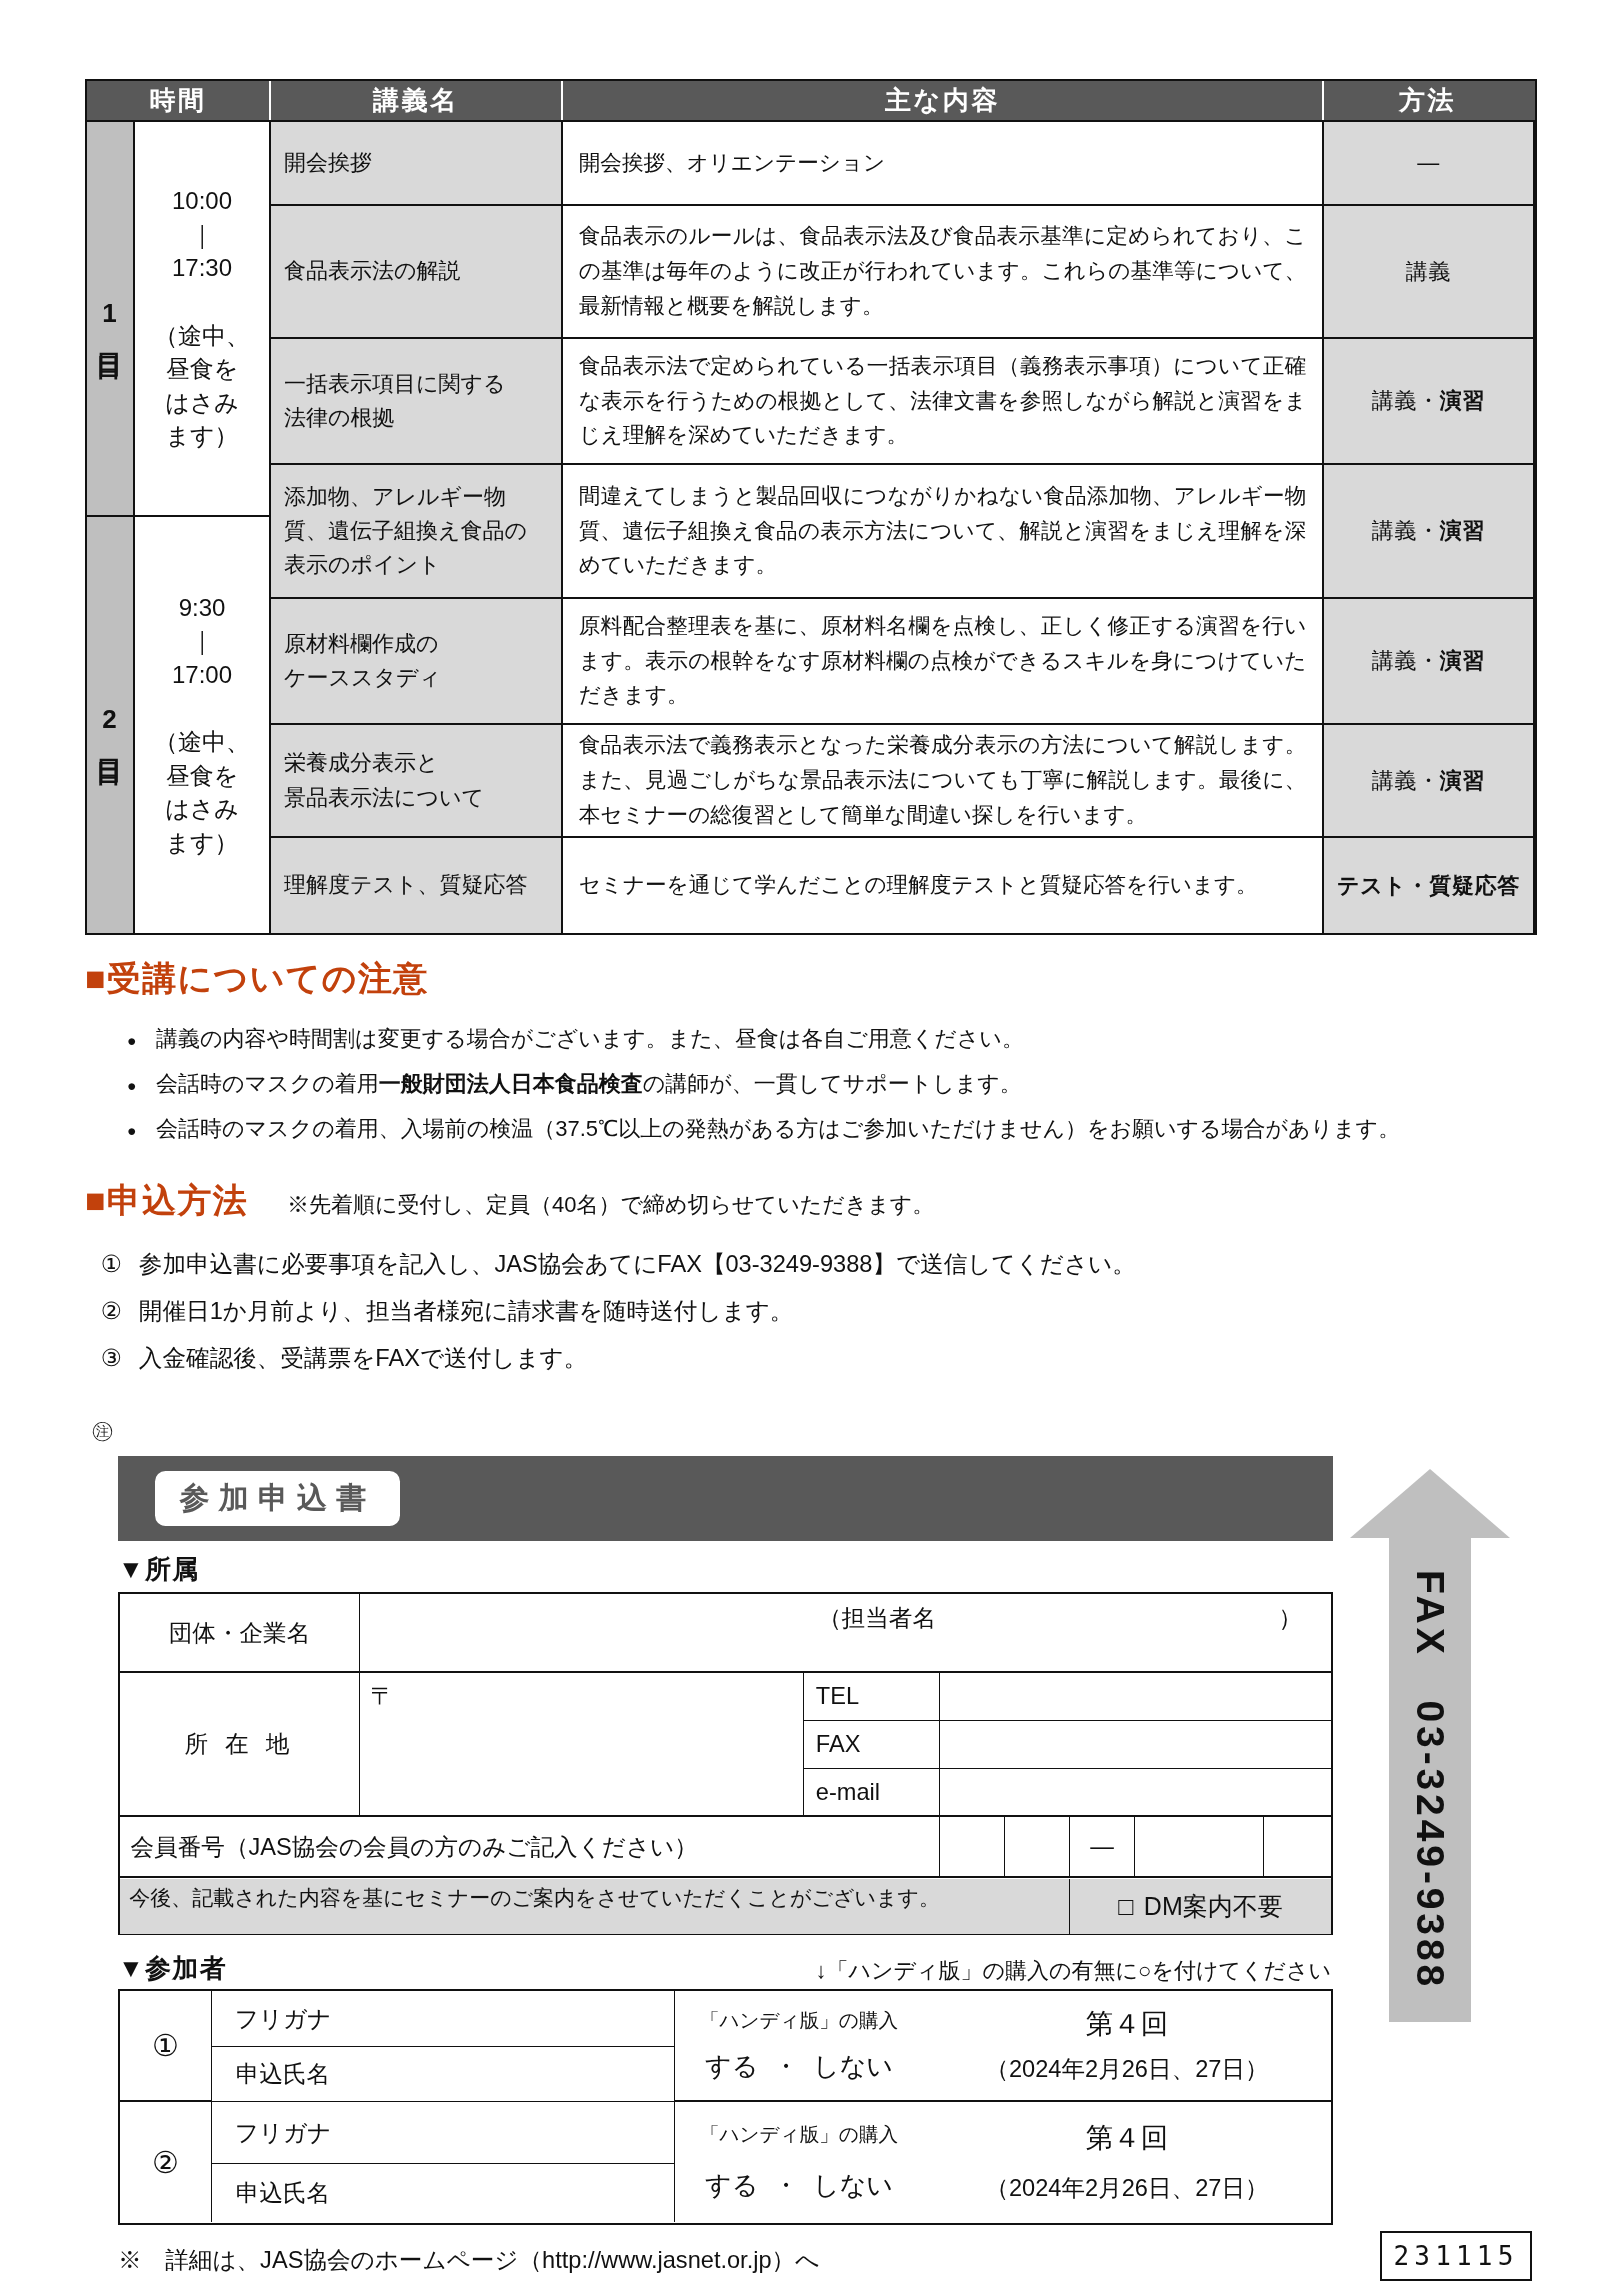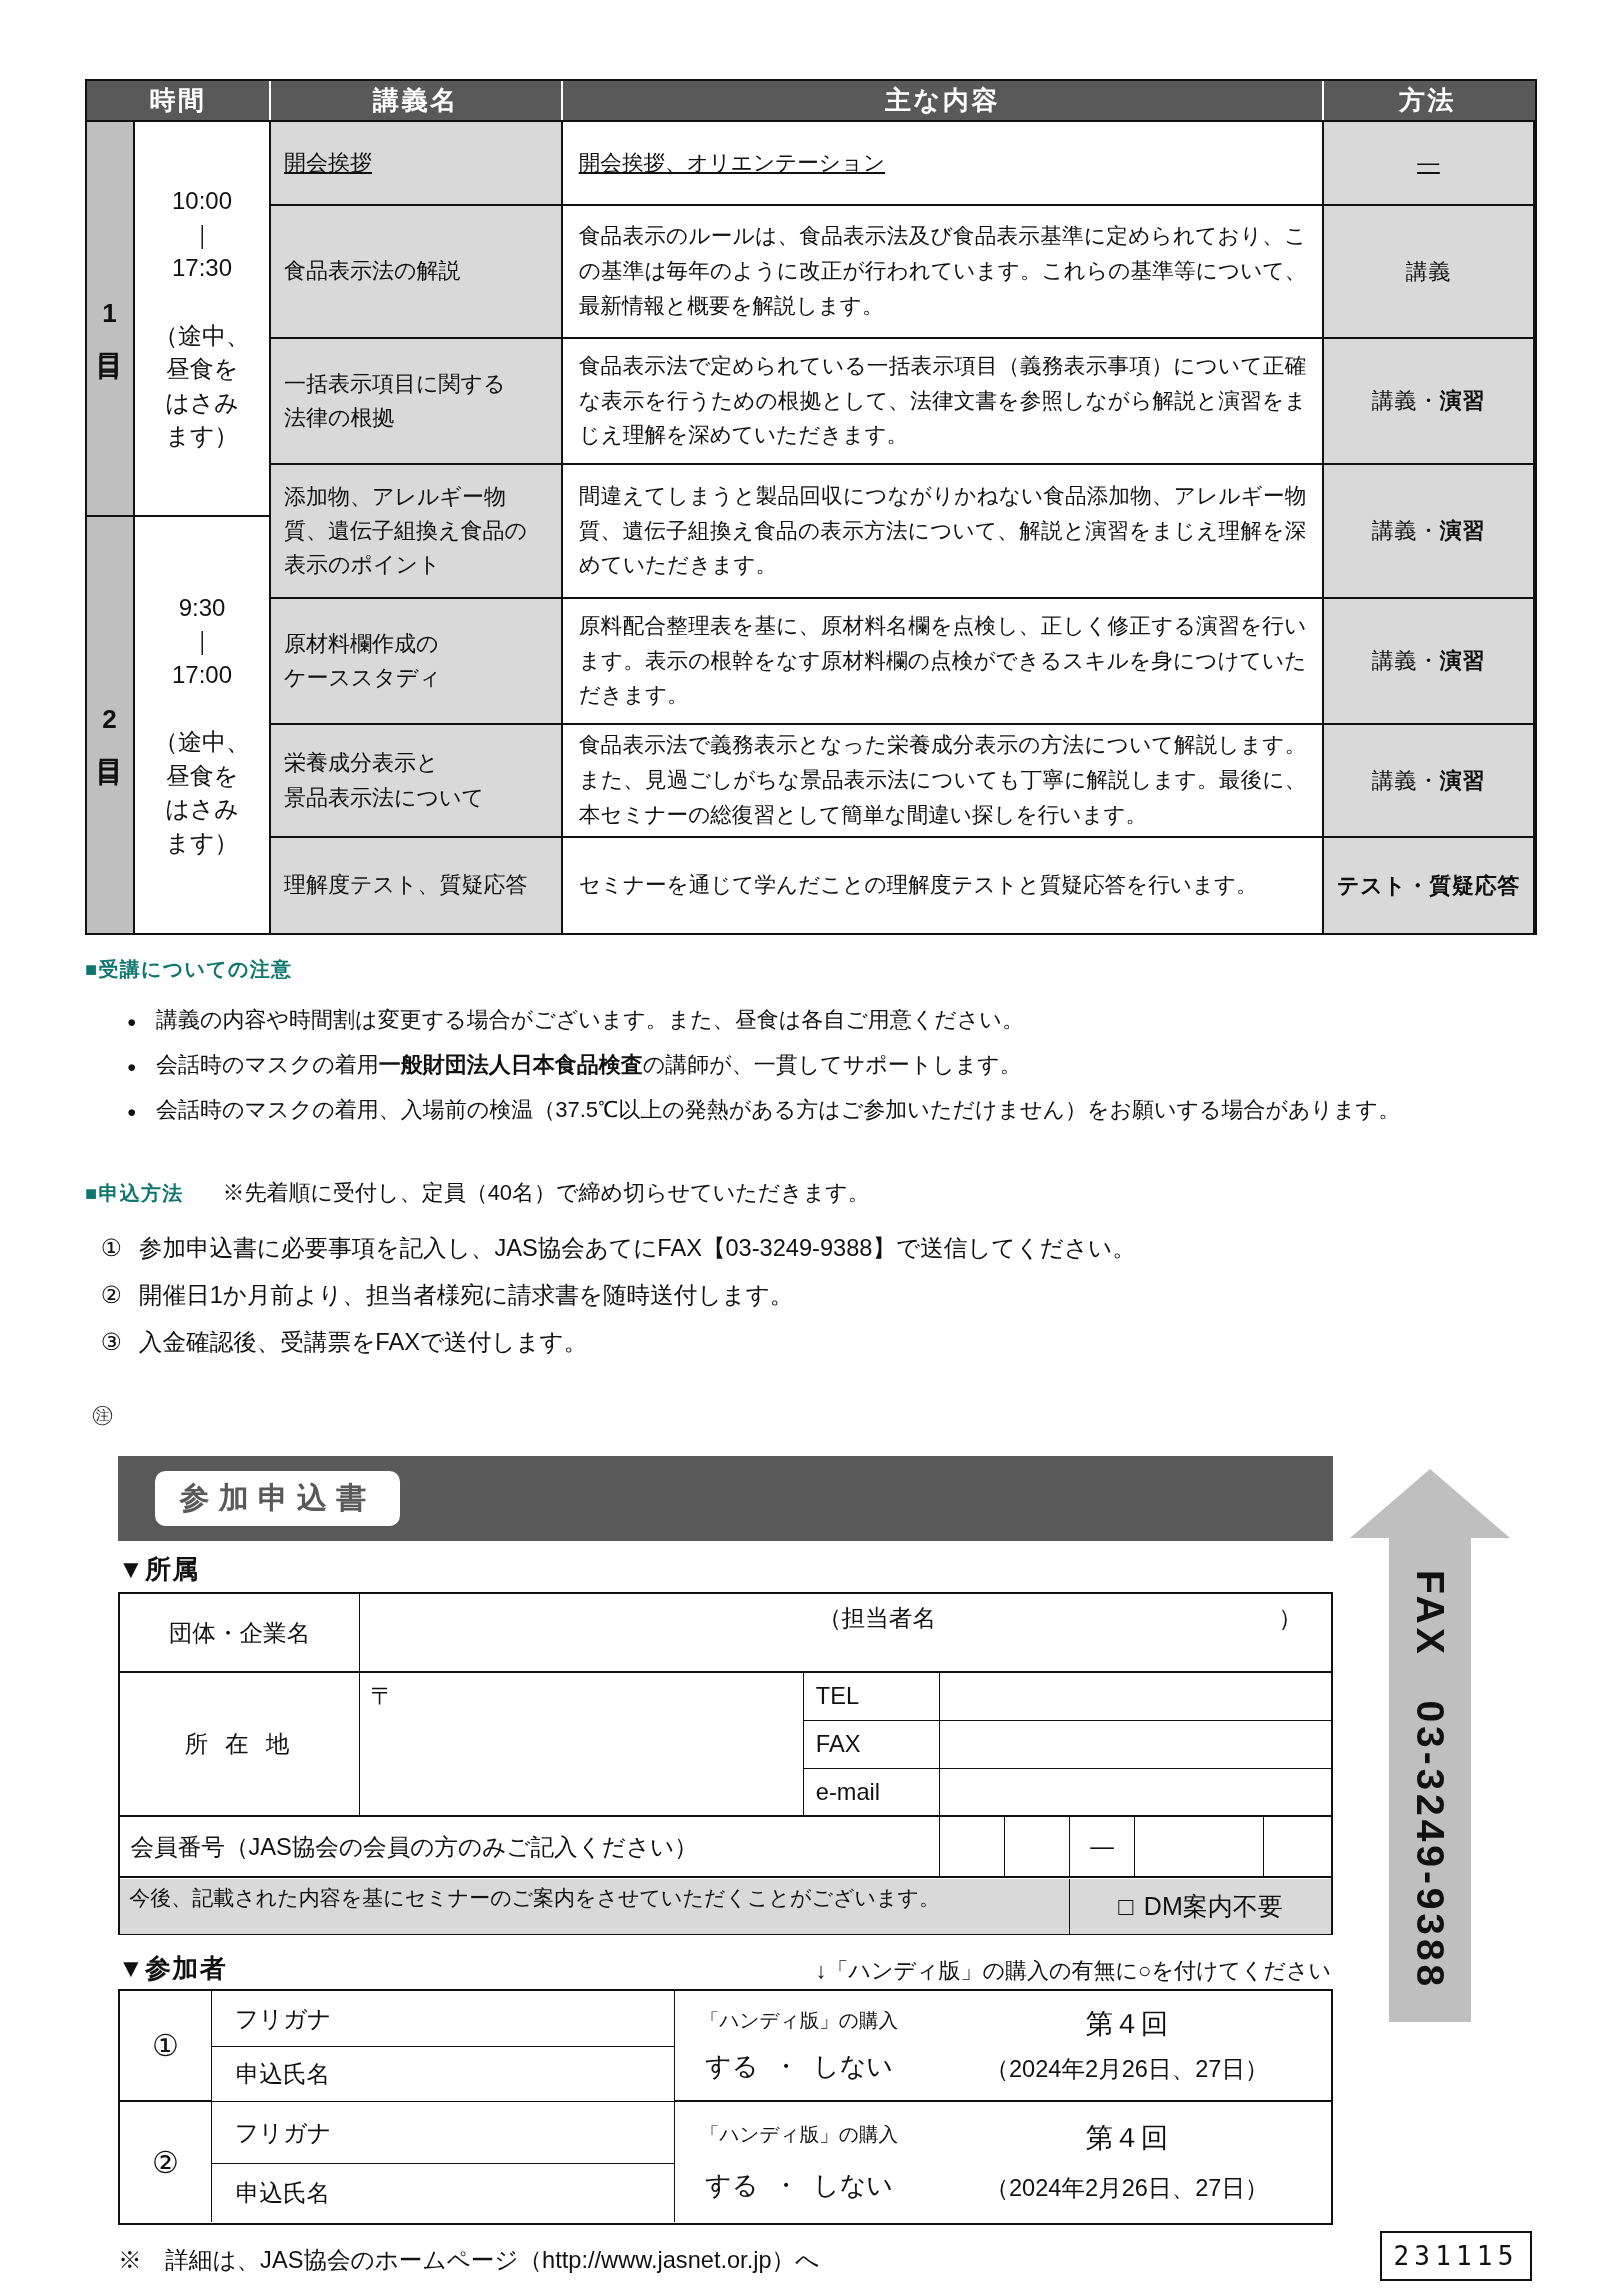--- a/index.html
+++ b/index.html
@@ -19,37 +19,37 @@
          color:#fff; font-size:26px; font-weight:bold; letter-spacing:2.6px; }
   .sh1 { width:182px; }
   .sh2 { width:292px; border-left:2px solid #fff; }
   .sh3 { width:761px; border-left:2px solid #fff; }
   .sh4 { width:209px; border-left:2px solid #fff;text-align:right; }
   .sch-body { display:grid; background:#111; gap:2px;
     grid-template-columns:46px 134px 290px 759px 209px;
     grid-template-rows:82px 131px 124px 50px 80px 124px 111px 95px; }
   .d1 { grid-area:1/1/5/2; } .d2 { grid-area:5/1/9/2; }
   .t1 { grid-area:1/2/5/3; } .t2 { grid-area:5/2/9/3; }
-  .r1 { grid-row:1;text-decoration:underline; } .r2 { grid-row:2; } .r3 { grid-row:3; } .r4 { grid-row:4/6; }
+  .r1 { grid-row:1; } .r2 { grid-row:2; } .r3 { grid-row:3; } .r4 { grid-row:4/6; }
   .r5 { grid-row:6; } .r6 { grid-row:7; } .r7 { grid-row:8; }
   .cn { grid-column:3; } .cc { grid-column:4; } .cm { grid-column:5; }
   .c-day  { background:#bfbfbf; display:flex; }
   .vtxt   { writing-mode:vertical-rl; text-orientation:upright; margin:auto;
             font-size:26px; font-weight:bold; letter-spacing:3.9px; }
   .c-time { background:#fff; display:flex; align-items:center; justify-content:center;
             text-align:center; font-size:24px; line-height:1.4; white-space:pre-line; }
   .c-name { background:#d9d9d9; display:flex; align-items:center;
             font-size:22px; line-height:1.55; padding:10.5px 13px; white-space:pre-line; }
   .c-cont { background:#fff; display:flex; align-items:center;
             font-size:21.6px; line-height:1.62; padding:9.2px 15.7px; text-align:justify; }
   .c-meth { background:#d9d9d9; display:flex; align-items:center; justify-content:center;
             font-size:22px; letter-spacing:0.7px; }
 
   
-  .sec-h { font-size:20px; font-weight:bold; color:#0f766e; letter-spacing:1.3px; }
+  .sec-h { font-size:34px; font-weight:bold; color:#c2410c; letter-spacing:1.3px; }
   .sec-notes { left:85px; top:956px; width:1452px; }
   .bullets { margin:22px 0 0 42px; list-style:none; }
   .bullets li { display:flex; align-items:baseline; gap:19.6px; margin-bottom:15px; font-size:22px; }
   .dot { font-size:15.7px; }
   .sec-apply { left:85px; top:1178px; width:1452px; }
   .apply-head { display:flex; align-items:baseline; gap:39px; }
   .apply-note { font-size:22px; color:#111; font-weight:normal; }
   .steps { margin:23.6px 0 0 15.7px; list-style:none; }
   .steps li { display:flex; align-items:baseline; gap:17px; font-size:23.6px; margin-bottom:15px; }
   .caution { margin:42px 0 0 6.5px; display:flex; gap:11.8px; font-size:22px; }

